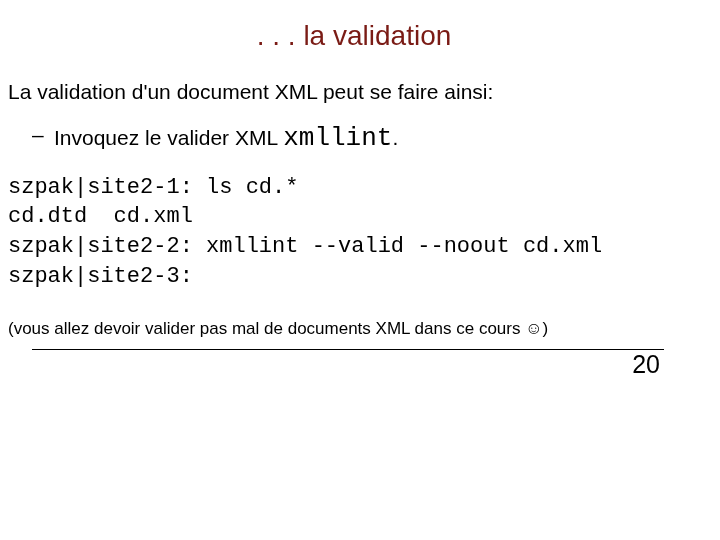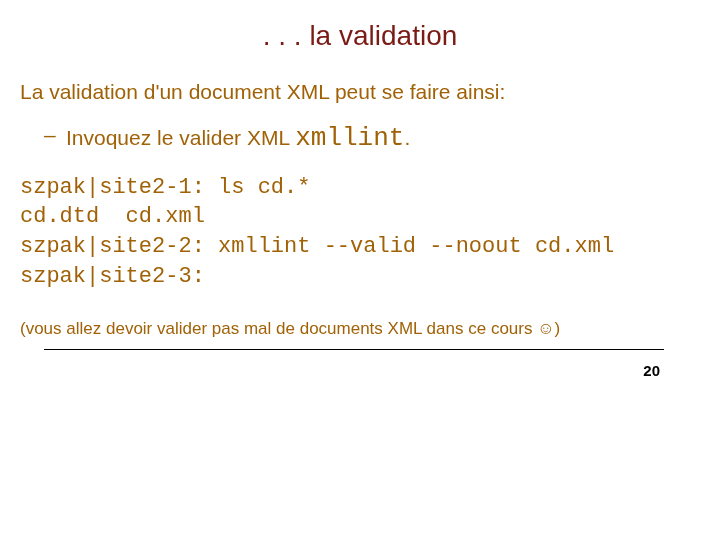--- a/index.html
+++ b/index.html
@@ -10,32 +10,32 @@
     background: #ffffff;
     font-family: Arial, Helvetica, sans-serif;
     color: #000;
     overflow: hidden;
   }
   .slide {
     width: 720px;
     height: 403px;
     position: relative;
     box-sizing: border-box;
-    padding: 14px 20px 0 20px;
+    padding: 14px 20px 0 8px;
   }
   .title {
     text-align: center;
     font-size: 28px;
     color: #7a1b15;
     margin: 6px 0 28px 0;
     font-weight: normal;
   }
   .body {
     font-size: 21px;
-    color: #a16207;
+    color: #000000;
   }
   .intro {
     margin: 0 0 18px 0;
   }
   ul.bullets {
     list-style: none;
     padding: 0;
     margin: 0 0 18px 0;
   }
   ul.bullets li {
@@ -70,22 +70,22 @@
   }
   hr.rule {
     border: none;
     border-top: 1px solid #000;
     margin: 4px 36px 0 24px;
   }
   .pagenum {
     position: absolute;
     right: 60px;
     bottom: 24px;
-    font-size: 15px;
-    font-weight: bold;
+    font-size: 25px;
+    font-weight: normal;
   }
 </style>
 </head>
 <body>
 
 <div class="slide">
 
   <h1 class="title">. . . la validation</h1>
 
   <div class="body">

